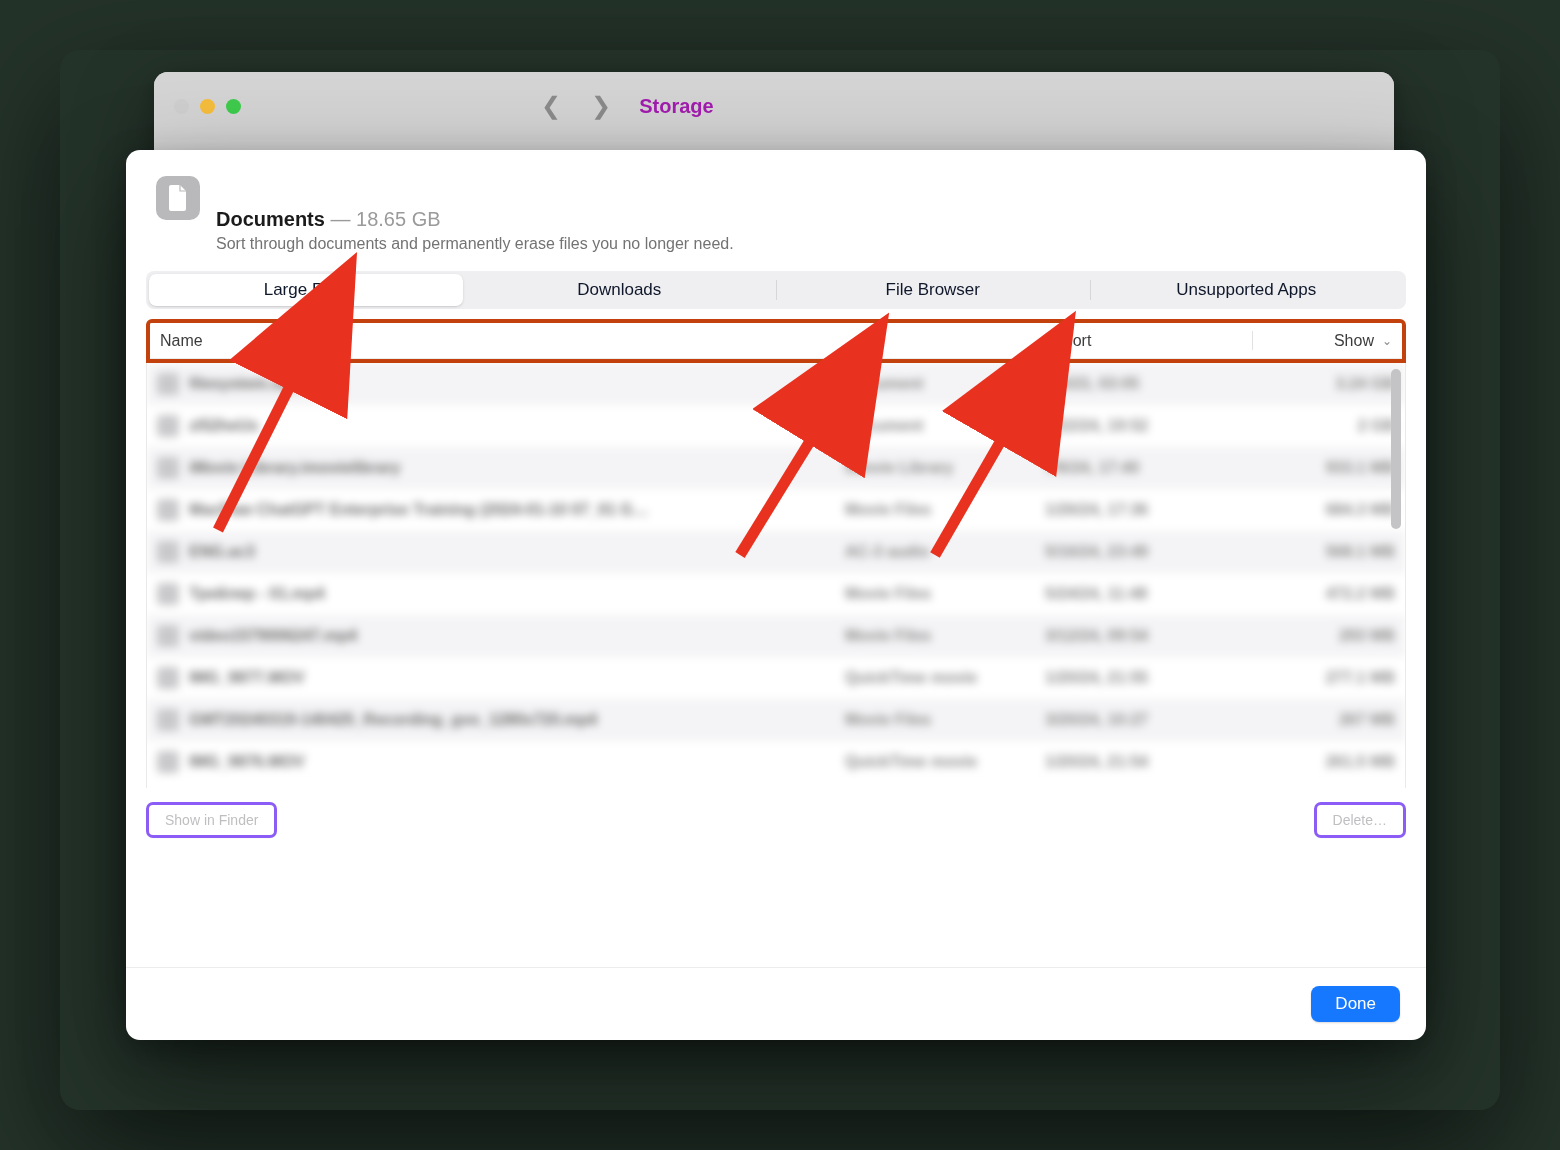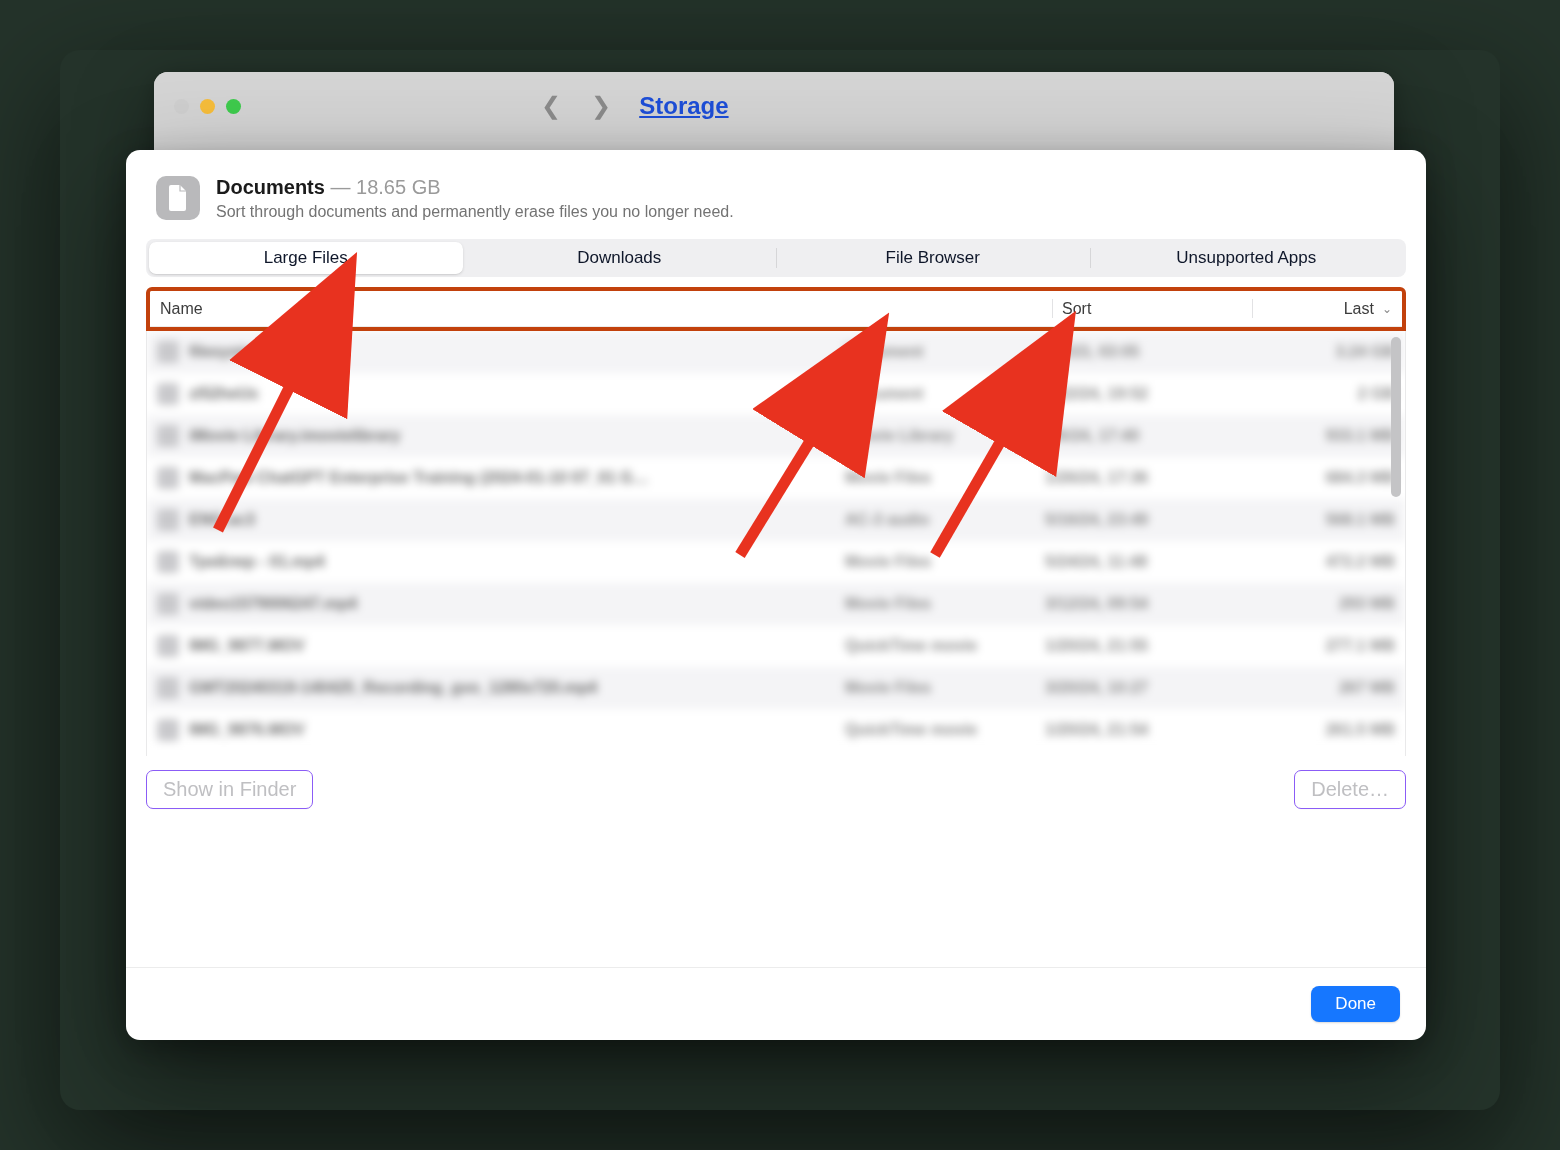--- a/index.html
+++ b/index.html
@@ -34,21 +34,21 @@
     background: #d4d4d4;
     color: #6f6f6f;
   }
   .traffic { display: flex; gap: 11px; margin-right: 300px; }
   .dot { width: 15px; height: 15px; border-radius: 50%; }
   .dot.close  { background: #cfcfcf; }
   .dot.min    { background: #f6bd3b; }
   .dot.zoom   { background: #3ecb4d; }
   .navbtns { display: flex; gap: 30px; margin-right: 28px; color:#8b8b8b; }
   .chev { font-size: 24px; line-height: 1; }
-  .parent-title { font-size: 24px; font-weight: 600; color:#1d4ed8;text-decoration:underline; }
+  .parent-title { font-size: 20px; font-weight: 600; color:#a21caf; }
 
   
   .sheet {
     position: absolute;
     left: 126px; top: 150px;
     width: 1300px; height: 890px;
     background: #fff;
     border-radius: 14px;
     box-shadow: 0 40px 100px rgba(0,0,0,.45), 0 8px 30px rgba(0,0,0,.25);
     display: flex;
@@ -63,21 +63,21 @@
     padding: 26px 30px 18px 30px;
   }
   .doc-icon {
     width: 44px; height: 44px;
     background: #b9b9bb;
     border-radius: 10px;
     display: flex; align-items: center; justify-content: center;
   }
   .doc-icon svg { width: 24px; height: 28px; }
   .sheet-titles { display: flex; flex-direction: column; gap: 4px; }
-  .sheet-title-line { font-size: 20px; }
+  .sheet-title-line { font-size: 20px; margin-top: 32px; }
   .sheet-title-black { font-weight: 700; color:#1b1b1b; }
   .sheet-title-grey  { font-weight: 500; color:#9a9a9a; }
   .sheet-sub { font-size: 16px; color:#737373; }
 
   
   .tabbar-outer { padding: 0 20px; }
   .tabbar {
     background: #efeff1;
     border-radius: 8px;
     padding: 3px;
@@ -156,22 +156,22 @@
     position:absolute; right:4px; top:6px; width:10px; height:160px;
     background:#c4c4c6; border-radius:6px;
   }
 
   
   .action-row {
     display:flex; justify-content:space-between; align-items:center;
     margin: 14px 20px 0 20px;
   }
   .pill-btn {
-    background:#fff; border:1px solid #8b5cf6; border-radius:7px;
-    padding:7px 16px; font-size:20px; color:#bfbfc2;
+    background:#fff; border:3px solid #8b5cf6; border-radius:7px;
+    padding:7px 16px; font-size:14px; color:#bfbfc2;
     box-shadow: 0 0.5px 0 rgba(0,0,0,.03);
   }
 
   .done-bar {
     margin-top:auto;
     border-top:1px solid #ececec;
     padding:18px 26px;
     display:flex; justify-content:flex-end;
   }
   .done-btn {
@@ -252,21 +252,21 @@
 
     <div class="table-wrap">
       <div class="thead">
         <div class="th col-name">
             <span>Name</span>
           </div>
         <div class="th col-kind">
             <span>Sort</span>
           </div>
         <div class="th col-size">
-            <span>Last</span>
+            <span>Show</span>
             <span class="sort-caret">⌄</span>
           </div>
       </div>
     </div>
 
     <div class="tbody-wrap">
       <div class="tbody" id="tbody">
           <div class="row">
             <div class="cell col-name">
               <span class="ficon"></span>

